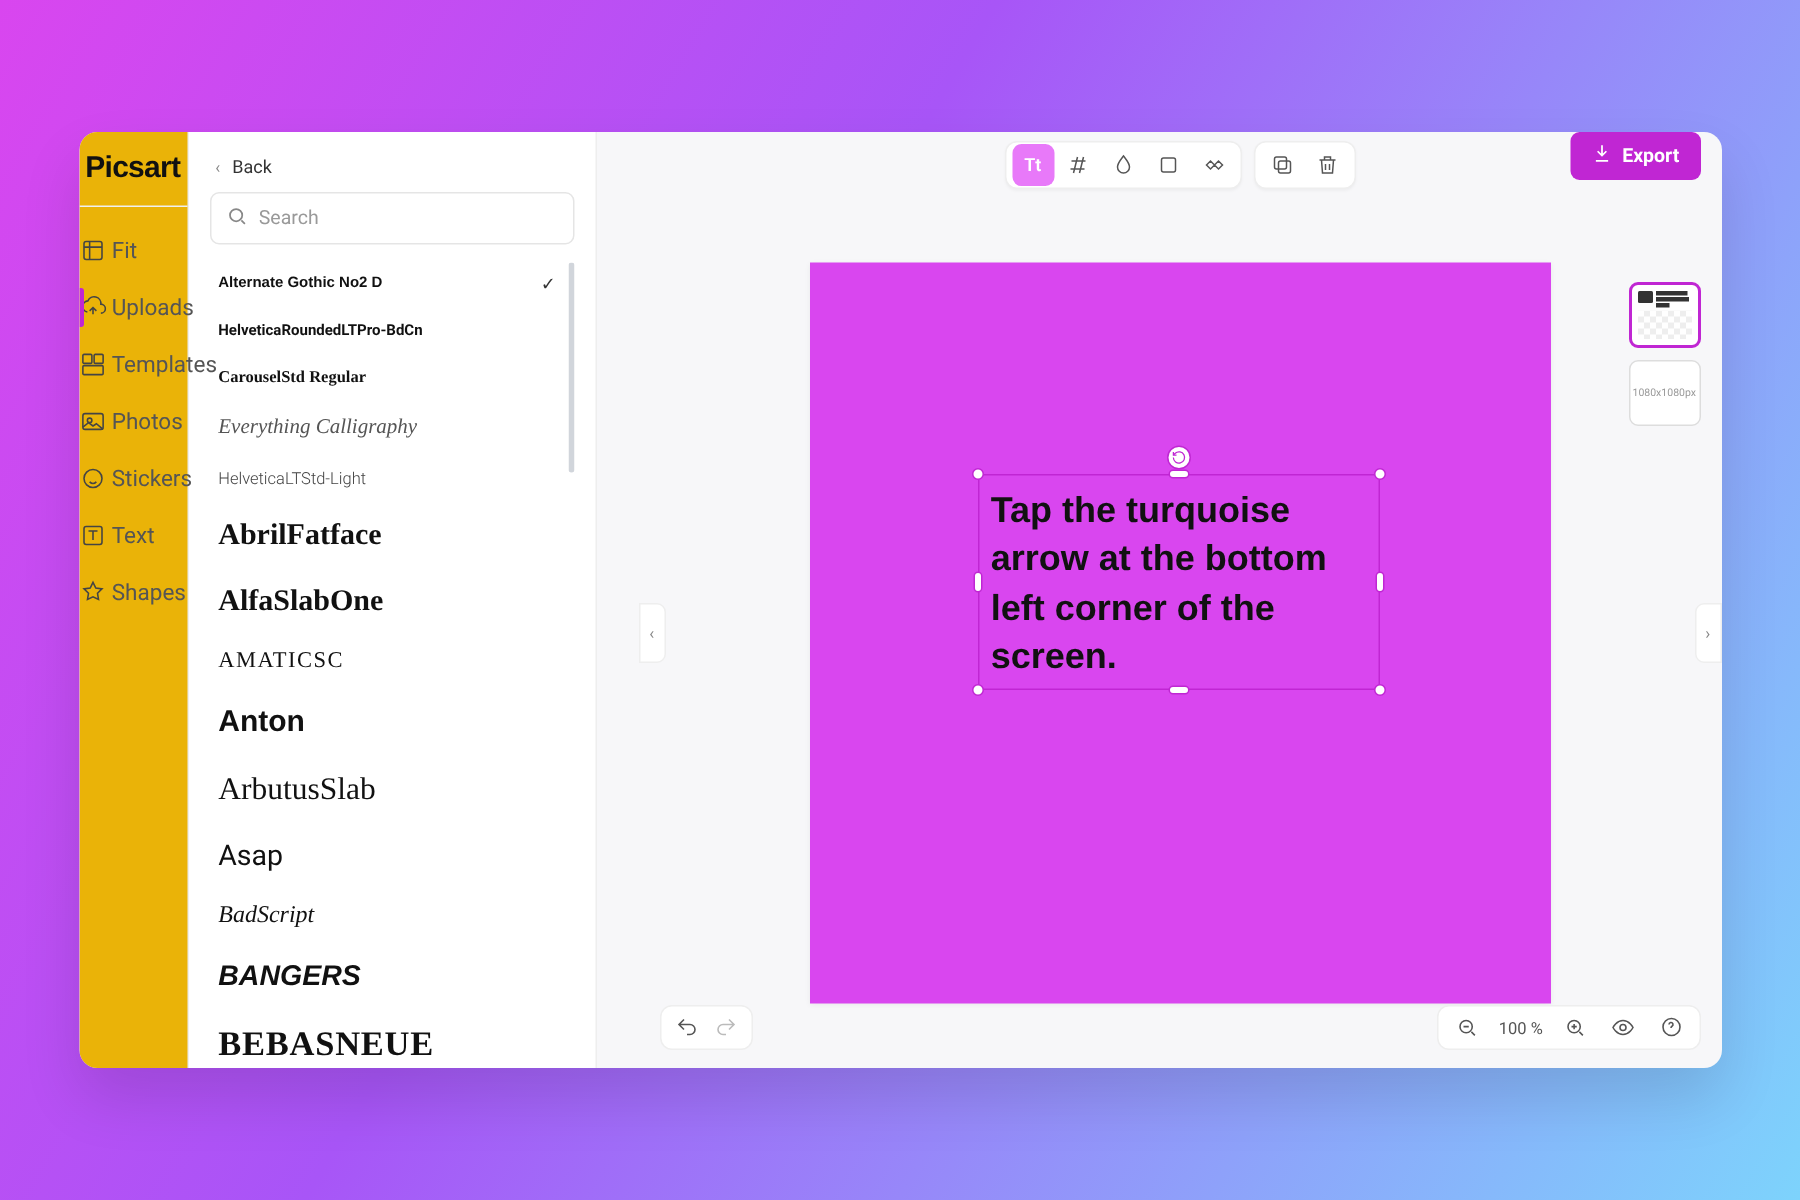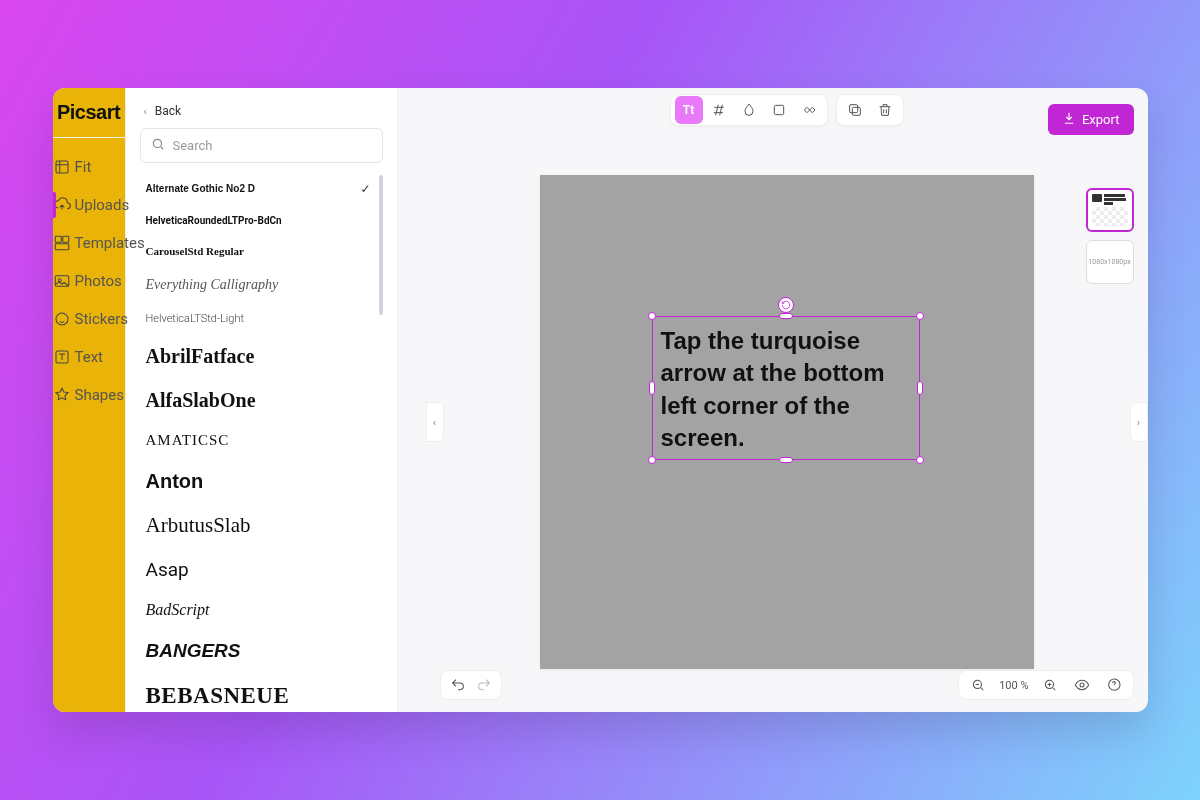--- a/index.html
+++ b/index.html
@@ -72,26 +72,26 @@
 }
 .tool-cluster {
   background:#fff; border:1px solid #eee; border-radius:8px; height:32px; display:flex; align-items:center;
   padding:0 4px; gap:2px; box-shadow:0 1px 2px rgba(0,0,0,0.04);
 }
 .tool-cluster + .tool-cluster { margin-left:8px;}
 .tbtn { width:28px; height:28px; display:flex; align-items:center; justify-content:center; border-radius:6px; cursor:pointer;}
 .tbtn svg { stroke:#555; fill:none; stroke-width:1.5;}
 .tbtn.active { background:#e879f9;}
 .export-btn {
-  position:absolute; right:14px; top:16px; background:#c026d3; color:#fff; border:none;
-  border-radius:6px; padding:7px 14px; font-size:13px; font-weight:400; cursor:pointer;
+  position:absolute; right:14px; top:0; background:#c026d3; color:#fff; border:none;
+  border-radius:6px; padding:7px 14px; font-size:13px; font-weight:700; cursor:pointer;
   display:flex; align-items:center; gap:6px;
 }
 .canvas-area { flex:1; display:flex; align-items:center; justify-content:center; position:relative;}
-.artboard { width:494px; height:494px; background:#a3a3a3; box-shadow:0 1px 4px rgba(0,0,0,0.06); position:relative;}
+.artboard { width:494px; height:494px; background:#d946ef; box-shadow:0 1px 4px rgba(0,0,0,0.06); position:relative;}
 .text-sel {
   position:absolute; left:112px; top:141px; width:268px; height:144px;
   border:1.5px solid #c026d3;
 }
 .text-sel .handle {
   position:absolute; width:8px; height:8px; background:#fff; border:1.5px solid #c026d3; border-radius:50%;
 }
 .text-sel .hh { width:14px; height:6px; border-radius:3px;}
 .text-sel .hv { width:6px; height:14px; border-radius:3px;}
 .h-tl{top:-5px;left:-5px}.h-tr{top:-5px;right:-5px}.h-bl{bottom:-5px;left:-5px}.h-br{bottom:-5px;right:-5px}

